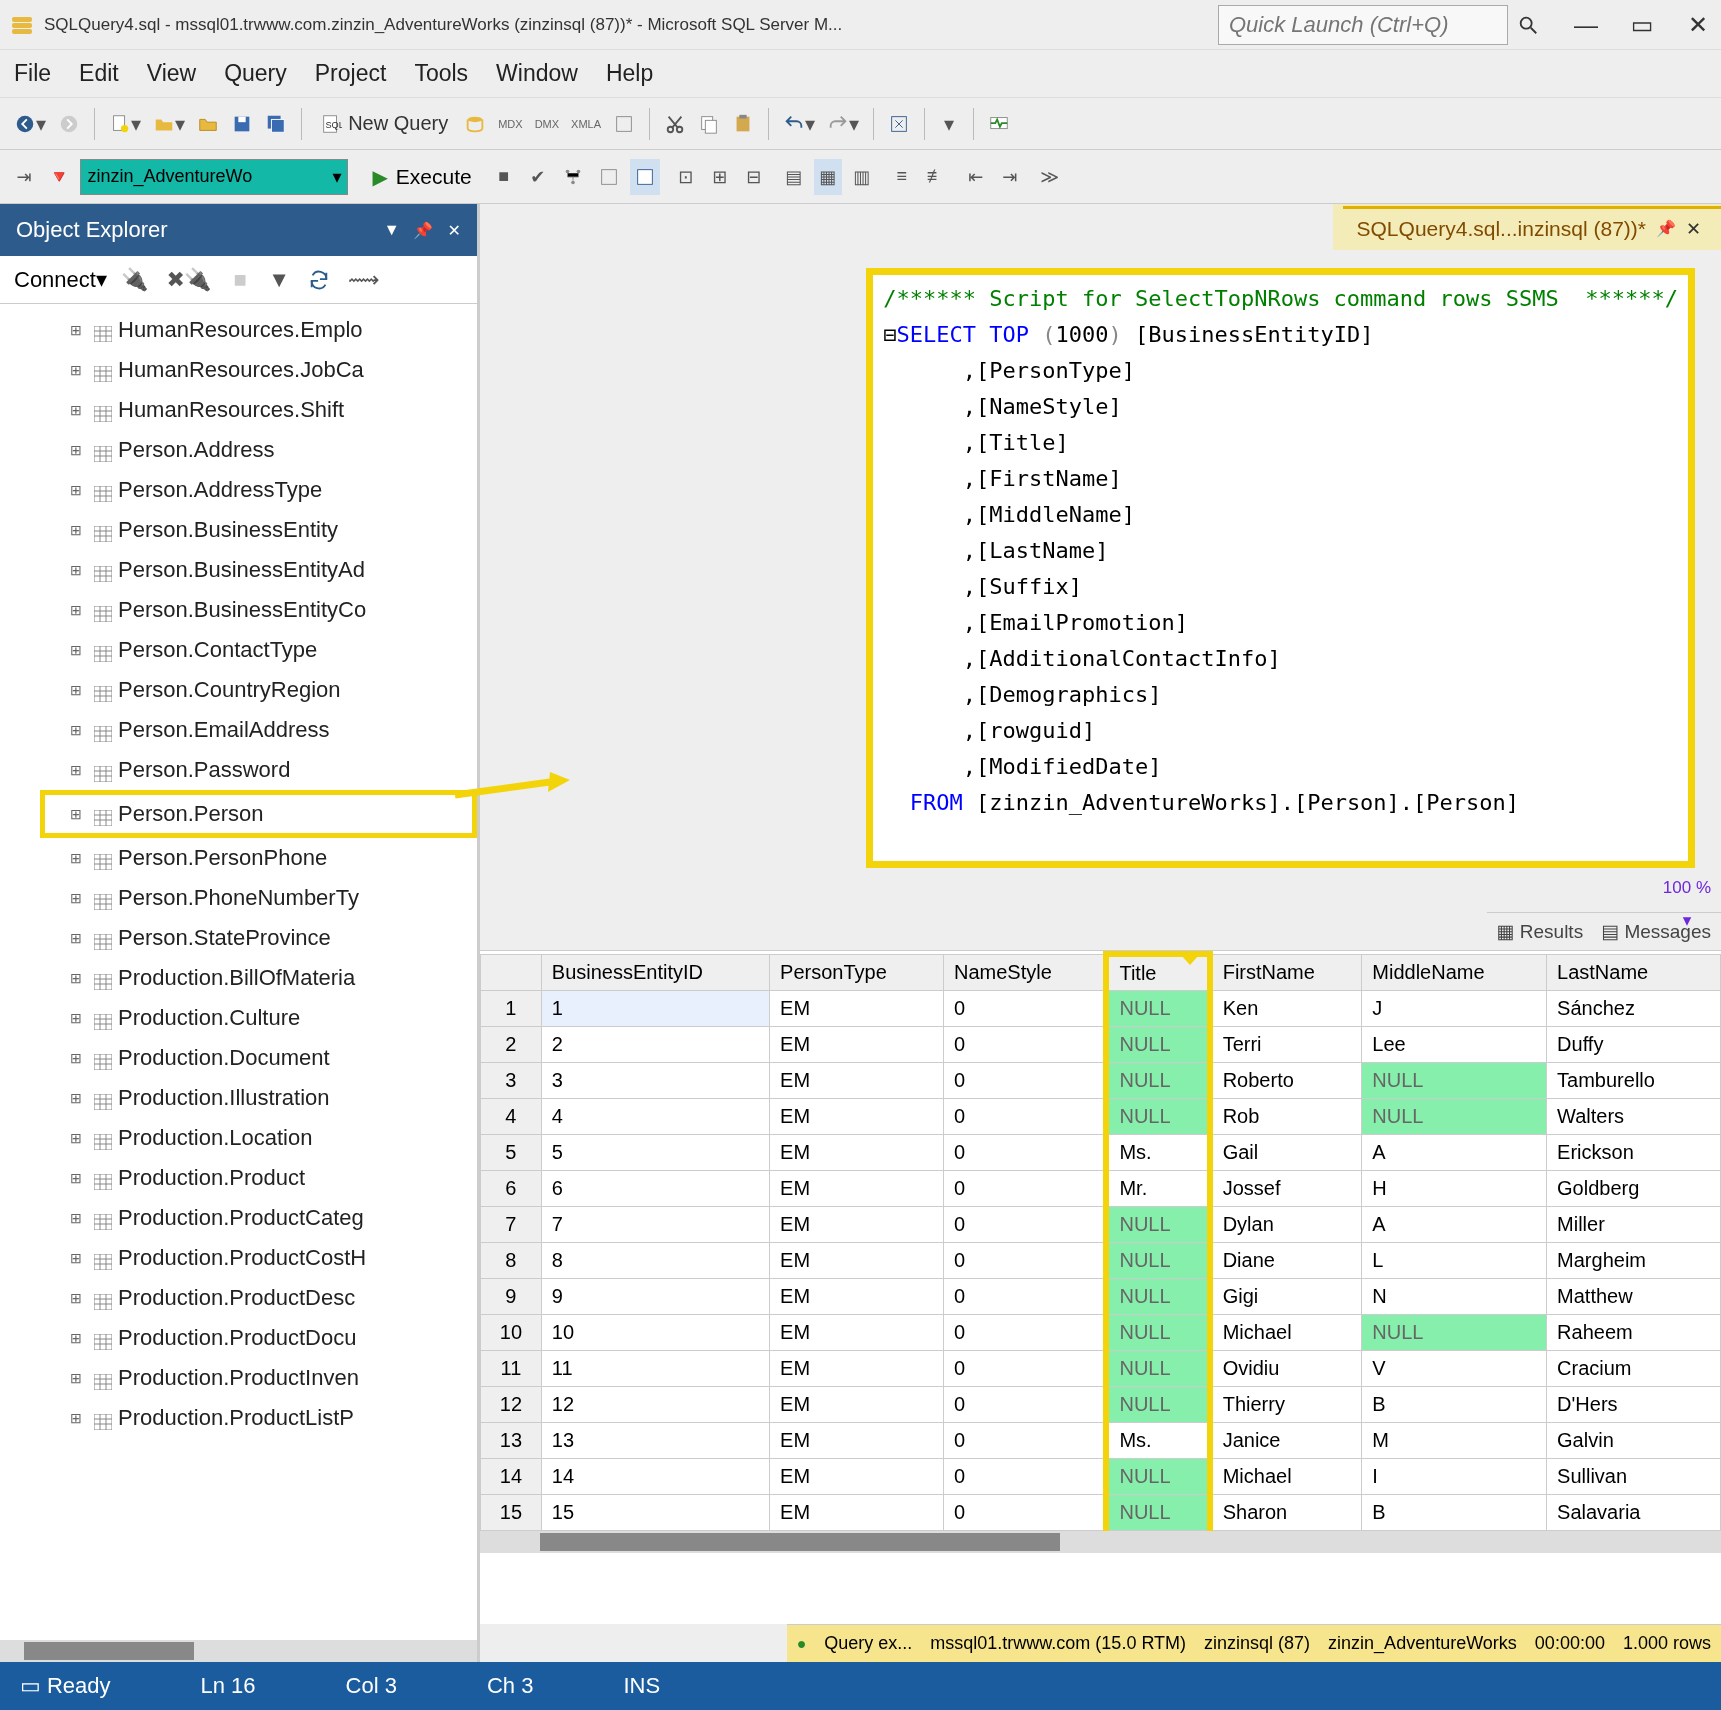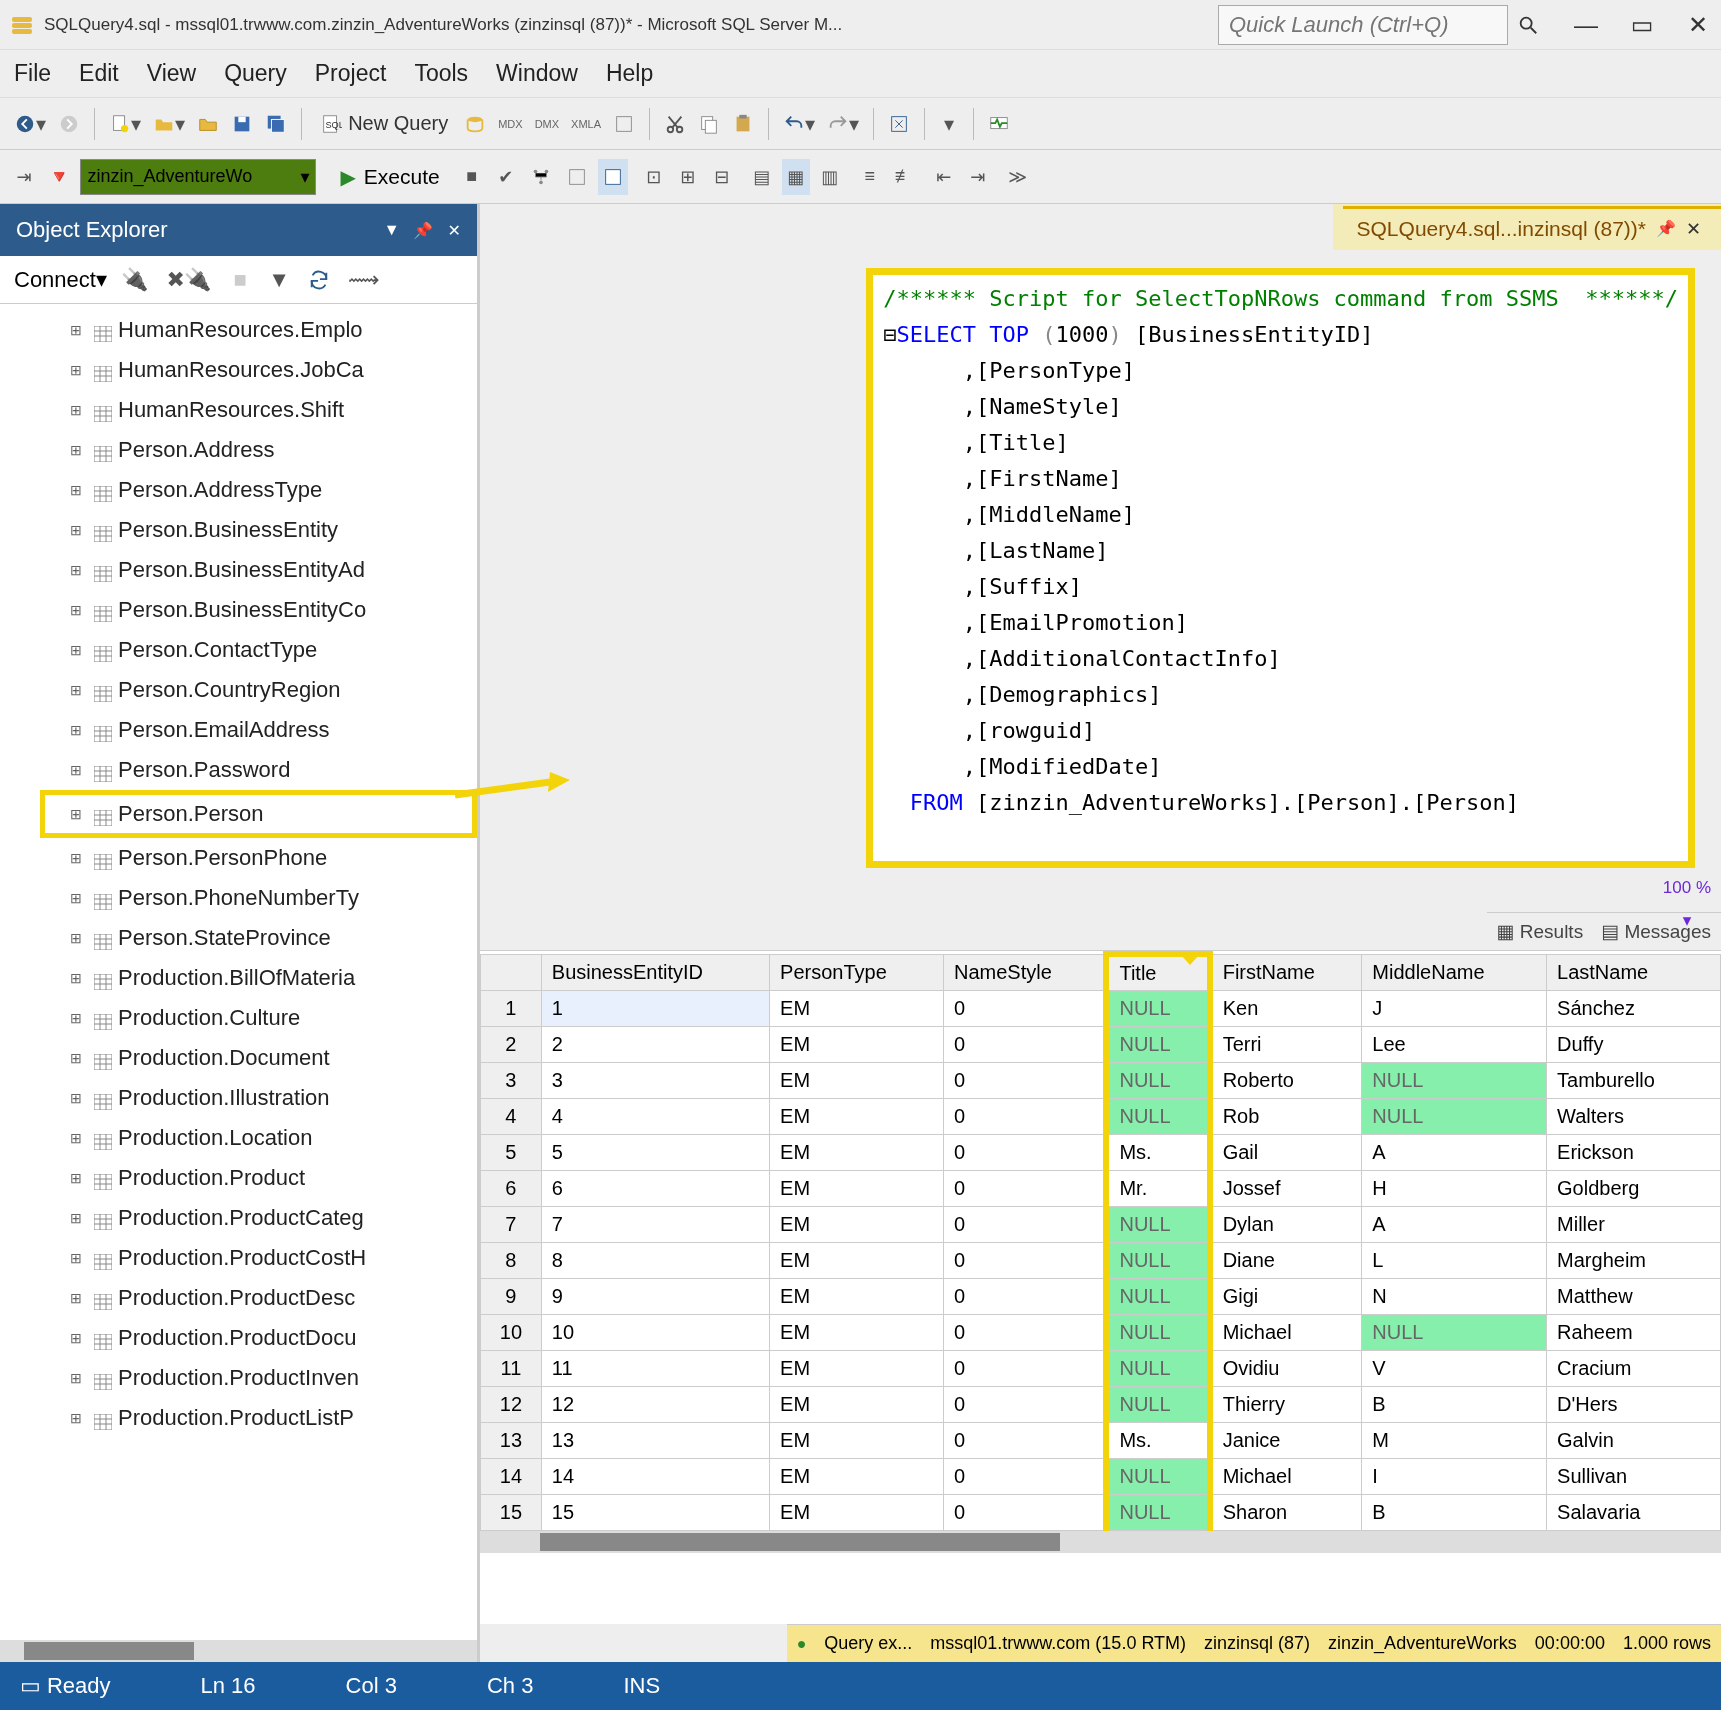--- a/index.html
+++ b/index.html
@@ -12,21 +12,21 @@
 .win-btns { display: flex; gap: 30px; margin-left: 20px; }
 .win-btn { width: 26px; text-align: center; font-size: 24px; color: #333; cursor: pointer; }
 .menubar { background: #eee; height: 48px; display: flex; align-items: center; padding: 0 14px; gap: 28px; font-size: 23px; color: #222; border-bottom: 1px solid #ddd;}
 .menubar span { cursor: pointer; }
 .toolbar { background: #eee; height: 52px; display: flex; align-items: center; padding: 0 10px; gap: 4px; border-bottom: 1px solid #ccc; font-size: 20px;}
 .toolbar .sep { width: 1px; height: 32px; background: #bbb; margin: 0 6px;}
 .tb-btn { min-width: 28px; height: 36px; display: inline-flex; align-items: center; justify-content: center; color: #555; cursor: pointer; padding: 0 4px;}
 .tb-btn.text { padding: 0 8px; gap: 6px; color: #333;}
 .tb-btn svg { width: 22px; height: 22px; }
 .execute-row { height: 54px; display: flex; align-items: center; gap: 6px; padding: 0 10px; border-bottom: 1px solid #ccc;}
-.db-combo { width: 236px; height: 36px; border: 1px solid #888; background: #4d7c0f; font-size: 18px; padding: 0 6px; display: flex; align-items: center; justify-content: space-between;}
+.db-combo { width: 268px; height: 36px; border: 1px solid #888; background: #14b8a6; font-size: 18px; padding: 0 6px; display: flex; align-items: center; justify-content: space-between;}
 .exec-btn { display: flex; align-items: center; gap: 8px; height: 36px; padding: 0 12px; font-size: 21px;}
 .play { color: #2a8a2a; font-size: 20px;}
 .main { flex: 1; display: flex; min-height: 0;}
 .obj-explorer { width: 480px; background: #fff; display: flex; flex-direction: column; border-right: 3px solid #ccc;}
 .oe-header { background: #2d5b8b; color: #fff; height: 52px; display: flex; align-items: center; padding: 0 16px; font-size: 22px; justify-content: space-between;}
 .oe-header-ctrls { display: flex; gap: 14px; font-size: 16px; }
 .oe-connect { height: 48px; display: flex; align-items: center; gap: 10px; padding: 0 14px; font-size: 22px; border-bottom: 1px solid #ccc;}
 .oe-tree { flex: 1; overflow: hidden; padding: 6px 0 6px 70px; background: #fff; position: relative;}
 .tree-item { display: flex; align-items: center; height: 40px; font-size: 22px; color: #222; white-space: nowrap; gap: 6px; cursor:pointer;}
 .tree-item .plus { color: #666; font-size: 14px; width: 18px;}
@@ -605,21 +605,21 @@
         <span class="close">✕</span>
       </div>
     </div>
 
     <svg class="arrow-yellow" style="left:-30px; top:566px;" viewBox="0 0 120 50">
       <line x1="5" y1="25" x2="100" y2="12" stroke="#f3d40a" stroke-width="7"></line>
       <polygon points="100,2 120,10 98,22" fill="#f3d40a"></polygon>
     </svg>
 
     <div class="sql-editor">
-<div class="sql-line"><span class="k-green">/****** Script for SelectTopNRows command from SSMS  ******/</span></div>
+<div class="sql-line"><span class="k-green">/****** Script for SelectTopNRows command rows SSMS  ******/</span></div>
 <div class="sql-line">⊟<span class="k-blue">SELECT</span> <span class="k-blue">TOP</span> <span class="k-gray">(</span>1000<span class="k-gray">)</span> <span>[BusinessEntityID]</span></div>
 <div class="sql-line">      <span>,[PersonType]</span></div>
 <div class="sql-line">      <span>,[NameStyle]</span></div>
 <div class="sql-line">      <span>,[Title]</span></div>
 <div class="sql-line">      <span>,[FirstName]</span></div>
 <div class="sql-line">      <span>,[MiddleName]</span></div>
 <div class="sql-line">      <span>,[LastName]</span></div>
 <div class="sql-line">      <span>,[Suffix]</span></div>
 <div class="sql-line">      <span>,[EmailPromotion]</span></div>
 <div class="sql-line">      <span>,[AdditionalContactInfo]</span></div>

